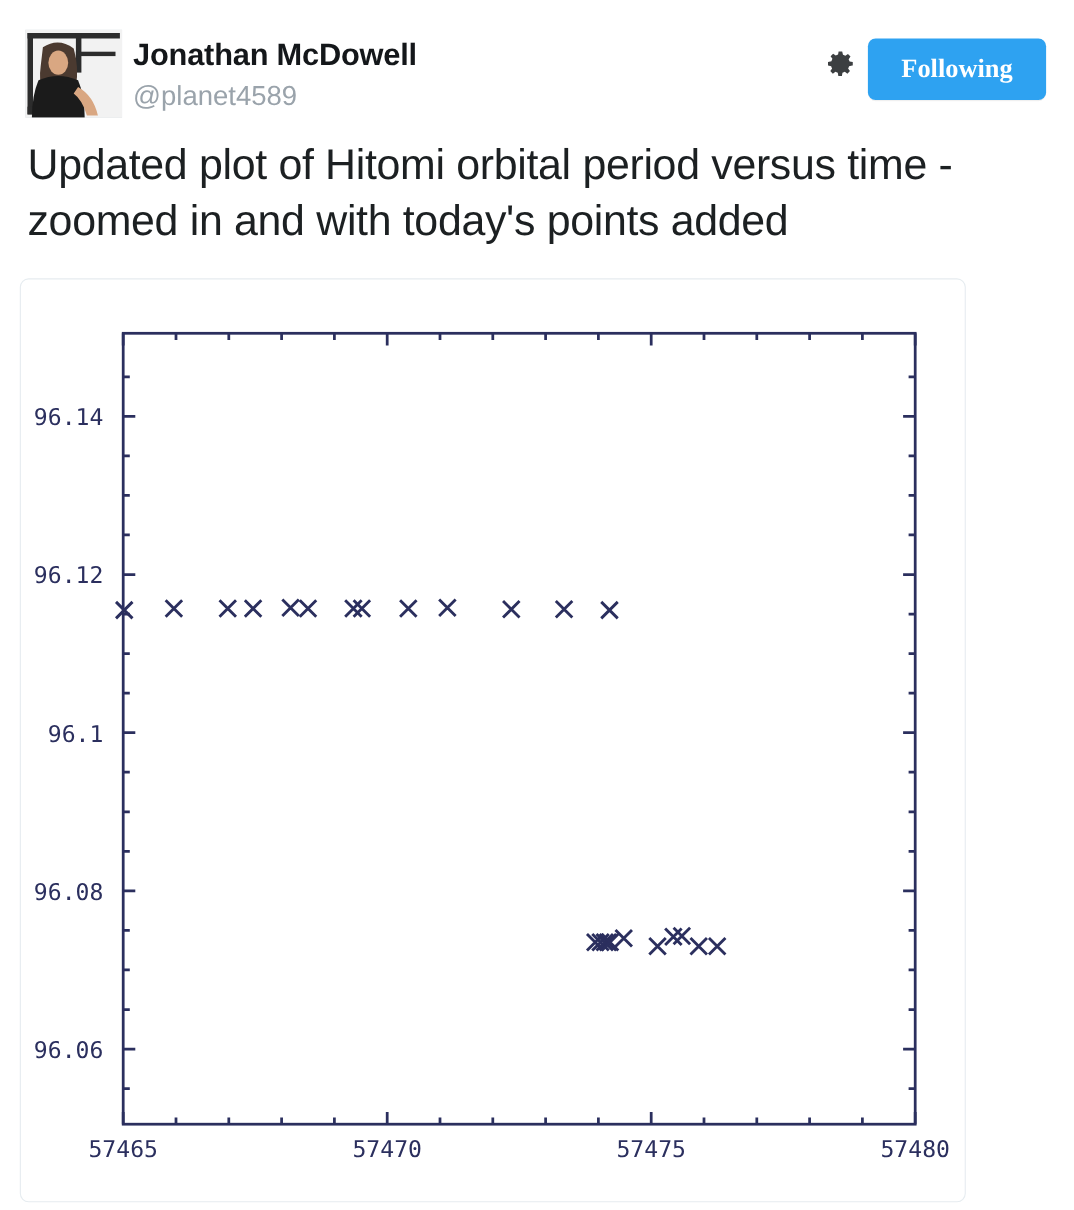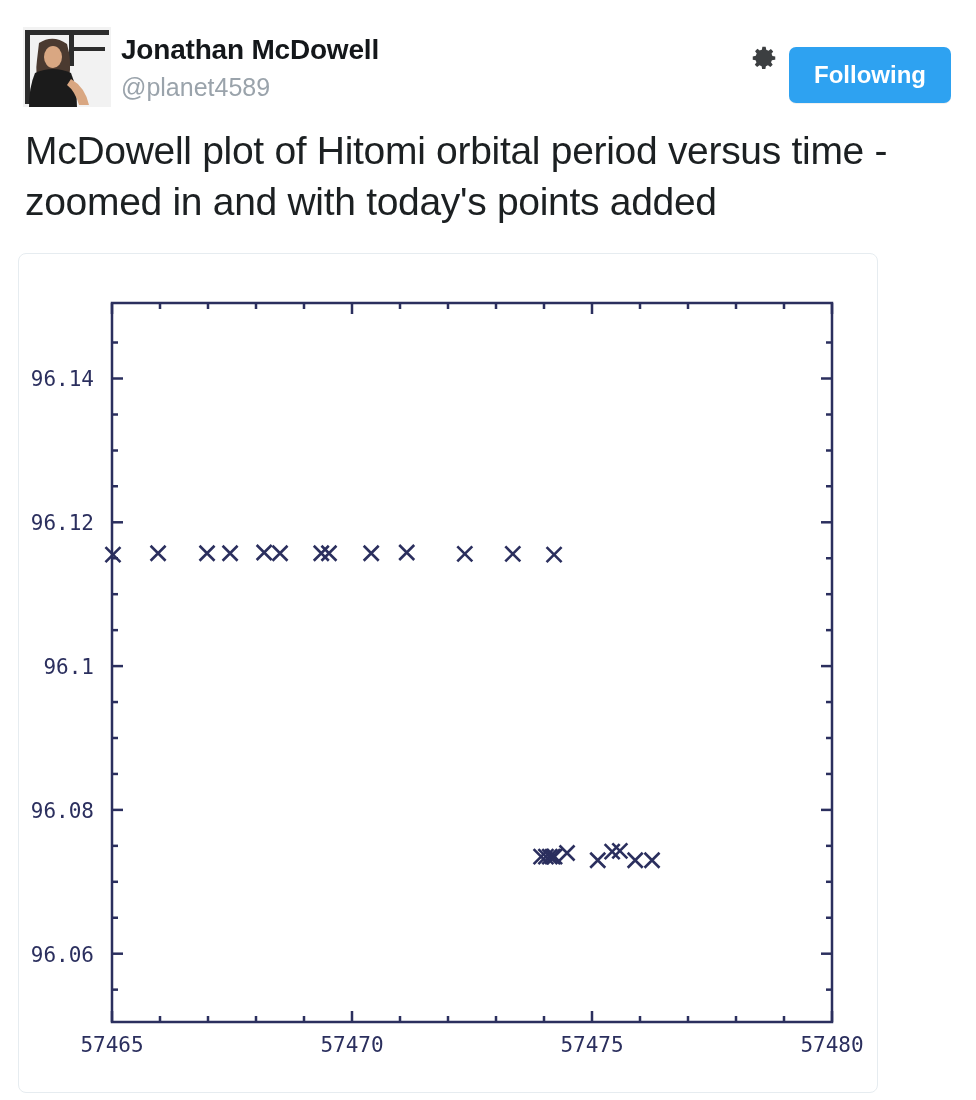--- a/index.html
+++ b/index.html
@@ -81,24 +81,23 @@
     height: 56px;
     background: #2ea2f1;
     border-radius: 7px;
     color: #ffffff;
     font-size: 24px;
     font-weight: bold;
     display: flex;
     align-items: center;
     justify-content: center;
     border: none;
-    font-family: Liberation Sans, sans-serif;
+    font-family: Liberation Serif, serif;
     cursor: pointer;
     box-shadow: 0 1px 0 rgba(0,0,0,0.06);
-    margin-top: 12px;
   }
 
   
   .tweet-text {
     margin: 6px 16px 0 16px;
     font-size: 39px;
     line-height: 51px;
     color: #1c2022;
     letter-spacing: -0.3px;
     font-weight: normal;
@@ -164,21 +163,21 @@
     <div class="gear-btn">
       <svg width="30" height="30" viewBox="0 0 24 24">
         <path fill="#3c3f41" d="M12 8.4a3.6 3.6 0 1 0 0 7.2 3.6 3.6 0 0 0 0-7.2zm0 5.4a1.8 1.8 0 1 1 0-3.6 1.8 1.8 0 0 1 0 3.6z"></path>
         <path fill="#3c3f41" d="M21 13.3v-2.6l-2.3-.4a6.9 6.9 0 0 0-.7-1.7l1.35-1.9-1.85-1.85-1.9 1.35a6.9 6.9 0 0 0-1.7-.7L13.3 3h-2.6l-.4 2.3a6.9 6.9 0 0 0-1.7.7L6.7 4.65 4.85 6.5l1.35 1.9a6.9 6.9 0 0 0-.7 1.7L3 10.7v2.6l2.3.4c.16.6.4 1.17.7 1.7L4.65 17.3l1.85 1.85 1.9-1.35c.53.3 1.1.54 1.7.7l.4 2.3h2.6l.4-2.3c.6-.16 1.17-.4 1.7-.7l1.9 1.35 1.85-1.85-1.35-1.9c.3-.53.54-1.1.7-1.7l2.3-.4z"></path>
       </svg>
     </div>
 
     <button class="follow-btn">Following</button>
   </div>
 
-  <div class="tweet-text">McDowell plot of Hitomi orbital period versus time - zoomed in and with today's points added</div>
+  <div class="tweet-text">Updated plot of Hitomi orbital period versus time - zoomed in and with today's points added</div>
 
   <div class="media-card">
     <svg class="plot-svg" width="976" height="1100">
       <g id="plot-root">
           <rect x="112" y="303" width="720" height="719" fill="none" stroke="#2b2f5e" stroke-width="2.5"></rect>
           <line x1="112" y1="1022" x2="112" y2="1011" stroke="#2b2f5e" stroke-width="2.5"></line>
           <line x1="112" y1="303" x2="112" y2="314" stroke="#2b2f5e" stroke-width="2.5"></line>
           <text x="112" y="1052" text-anchor="middle" class="tick-label">57465</text>
           <line x1="352" y1="1022" x2="352" y2="1011" stroke="#2b2f5e" stroke-width="2.5"></line>
           <line x1="352" y1="303" x2="352" y2="314" stroke="#2b2f5e" stroke-width="2.5"></line>

